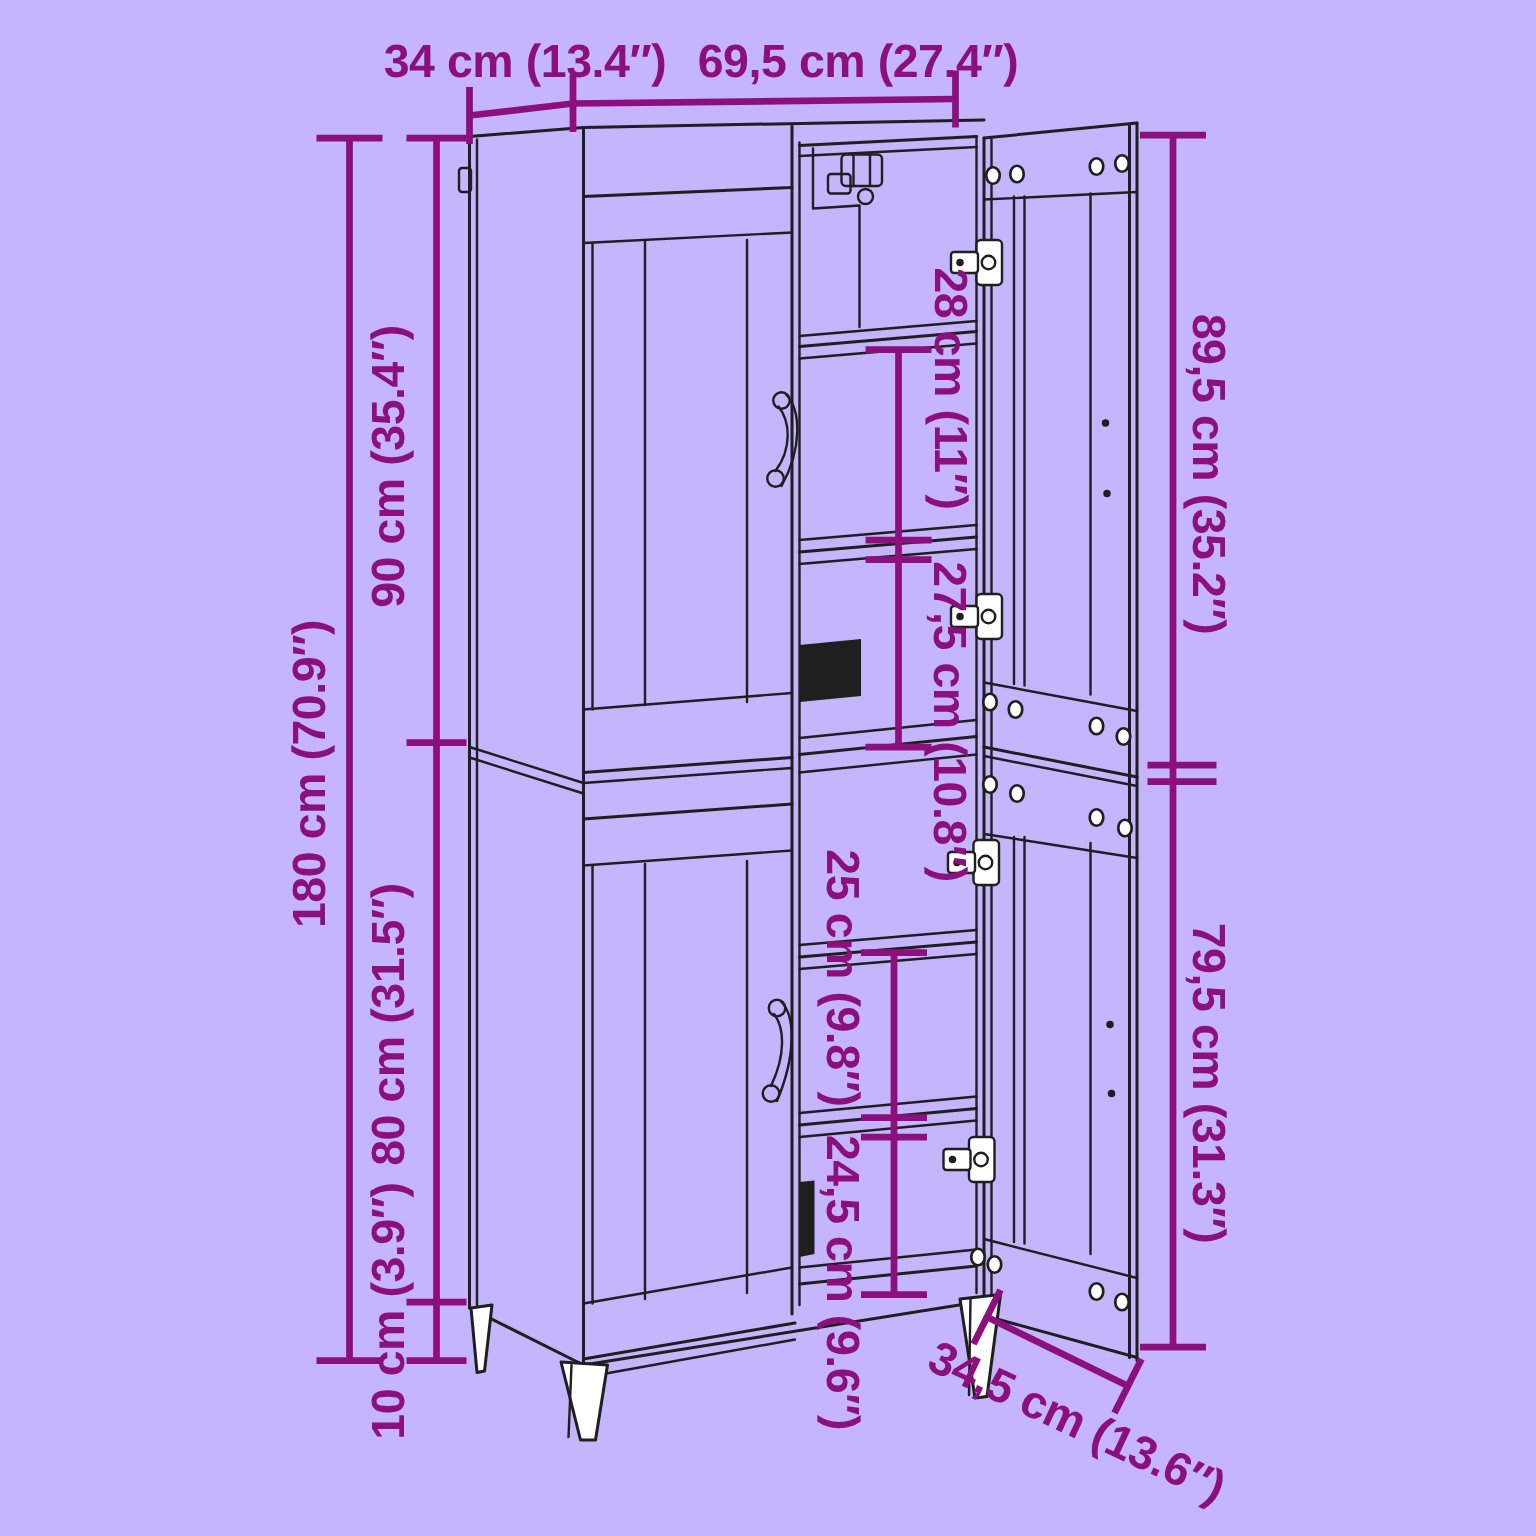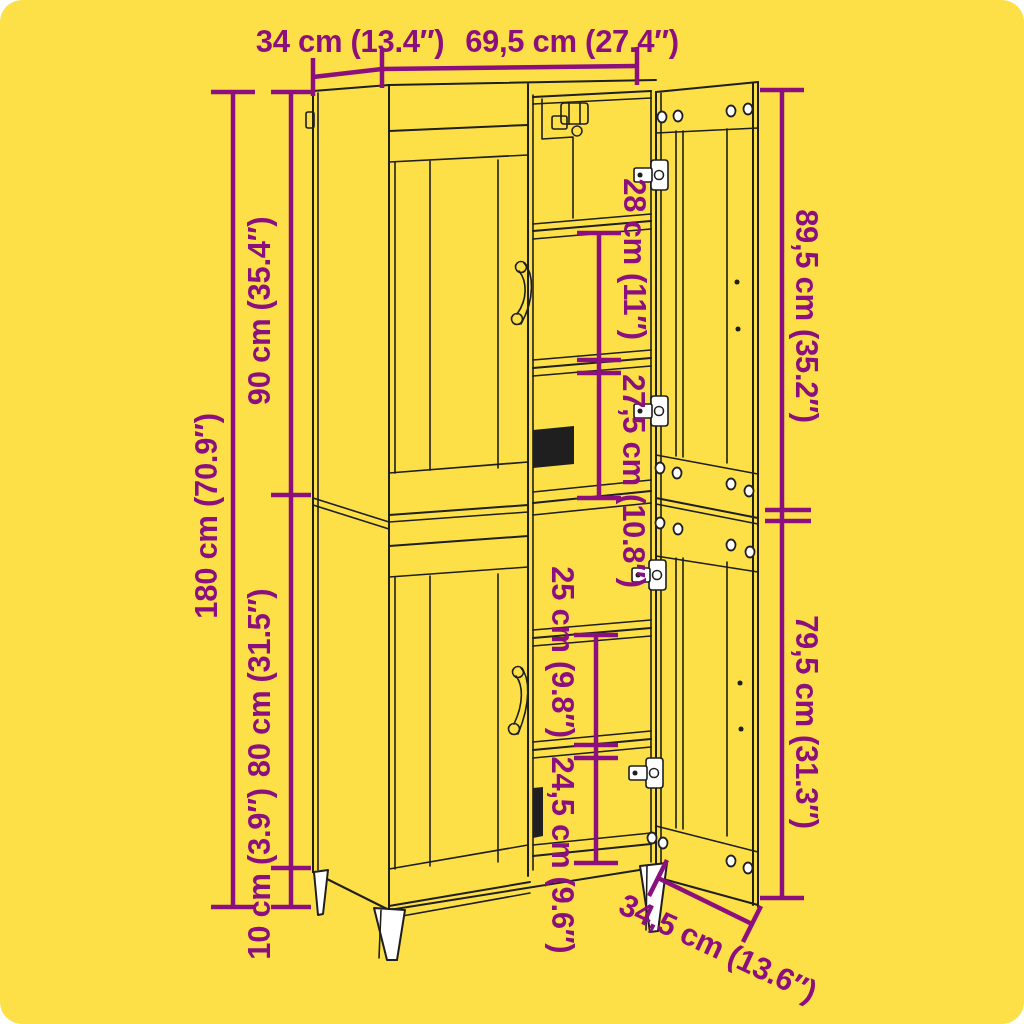--- a/index.html
+++ b/index.html
@@ -1,17 +1,17 @@
 <!DOCTYPE html>
 <html style="--accent: #8B107E; --ink: #1f1f1f;"><head>
 <meta charset="utf-8">
 <style>
   html,body{margin:0;padding:0;background:#fff;}
-  .stage{position:relative;width:1024px;height:1024px;background:#fde047;overflow:hidden;
-         font-family:"Liberation Sans", sans-serif;border-radius:22px;}
+  .stage{position:relative;width:1024px;height:1024px;background:#c4b5fd;overflow:hidden;
+         font-family:"Liberation Sans", sans-serif;}
   svg{display:block;}
   .ln{stroke:var(--ink,#1f1f1f);fill:none;stroke-width:2;stroke-linecap:round;stroke-linejoin:round;}
   .ln-thin{stroke:var(--ink,#1f1f1f);fill:none;stroke-width:1.6;stroke-linecap:round;stroke-linejoin:round;}
   .hole{stroke:var(--ink,#1f1f1f);fill:#fff;stroke-width:1.8;}
   .dot{fill:var(--ink,#1f1f1f);stroke:none;}
   .solid{fill:var(--ink,#1f1f1f);stroke:none;}
   .white{fill:#fff;}
   .dim{stroke:var(--accent,#8B107E);fill:none;stroke-width:4.5;stroke-linecap:butt;}
   .dimlabel{fill:var(--accent,#8B107E);font-family:"Liberation Sans",sans-serif;
             font-size:31px;font-weight:700;letter-spacing:-0.3px;}

